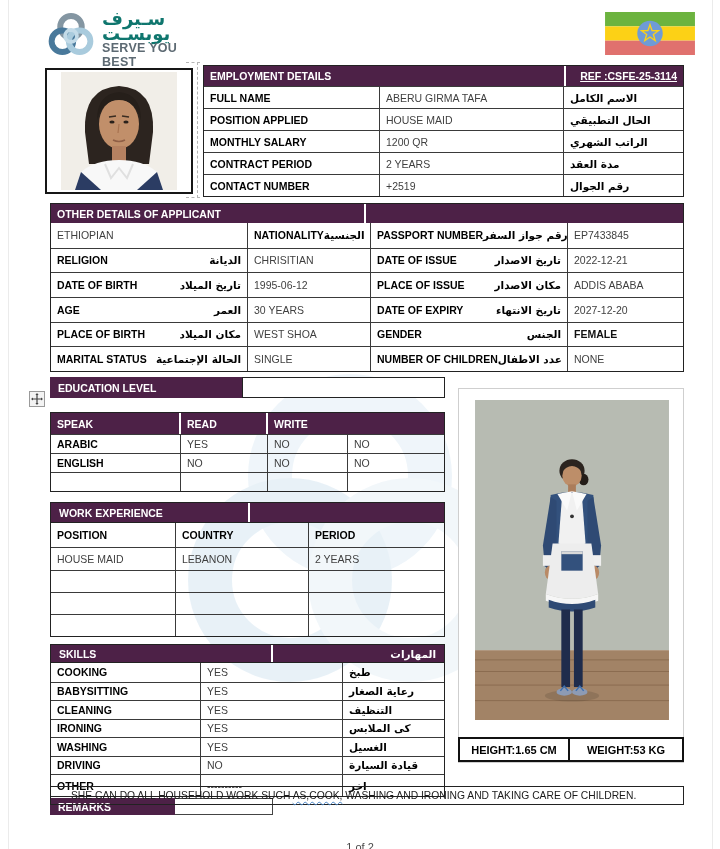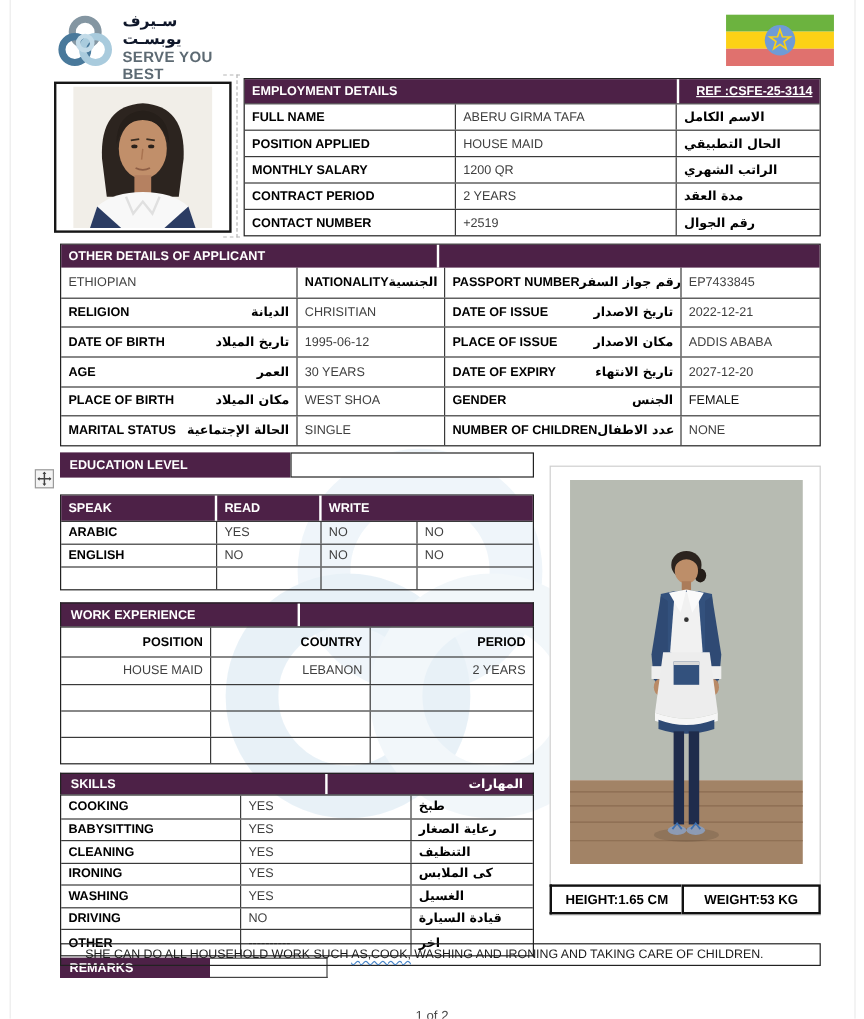--- a/index.html
+++ b/index.html
@@ -13,31 +13,31 @@
   .vdiv{position:absolute;top:0;bottom:0;width:2px;background:#fff}
   
   .tbl{position:absolute;box-sizing:border-box;border:1.5px solid #222;background:transparent}
   .row{display:grid;border-top:1px solid #3a3a3a;box-sizing:border-box}
   .row:first-child{border-top:none}
   .c{display:flex;align-items:center;padding:0 6px;box-sizing:border-box;
      border-right:1px solid #3a3a3a;overflow:hidden;white-space:nowrap}
   .c:last-child{border-right:none}
   .lbl{font-weight:bold;font-size:10.5px;color:#000}
   .val{font-size:10.5px;color:#3f3f3f}
-  .valb{font-size:10.5px;color:#111;font-weight:normal}
+  .valb{font-size:10.5px;color:#111;font-weight:bold}
   .ar{font-family:"DejaVu Sans",sans-serif;font-weight:bold;font-size:10.5px;color:#000}
   .sb{justify-content:space-between}
-  .ctr{justify-content:flex-end}
+  .ctr{justify-content:flex-start}
   .rgt{}
   
   .phead{background:#4D2147;color:#fff;font-weight:bold;font-size:10.5px}
   .phead .c{border-right:2px solid #fff}
   .phead .c:last-child{border-right:none}
   
-  .logo-ar{font-family:"DejaVu Sans",sans-serif;font-weight:bold;font-size:13px;color:#0f172a;line-height:15px}
+  .logo-ar{font-family:"DejaVu Sans",sans-serif;font-weight:bold;font-size:18px;color:#0f766e;line-height:15px}
   .logo-en{font-weight:bold;font-size:12.5px;color:#5d6a73;letter-spacing:.3px;line-height:14px}
   .logo-ar2{font-family:"DejaVu Sans",sans-serif;font-size:10px;color:#83b4d4;line-height:12px}
   .logo-en2{font-size:6.8px;color:#a5c6d9;letter-spacing:.6px;line-height:9px}
   .dash-v{position:absolute;border-left:1px dashed #b5b5b5}
   .dash-h{position:absolute;border-top:1px dashed #b5b5b5}
   .wm{position:absolute;z-index:0;opacity:.55}
   .ref{font-weight:bold;font-size:10.5px;color:#fff;text-decoration:underline}
   .flagged{text-decoration:underline wavy #4a86c8 1px;text-underline-offset:2px}
   .remarks-text{font-size:10.3px;color:#1a1a1a;white-space:nowrap}
   .hwcell{display:flex;align-items:center;justify-content:center;background:#fff;

